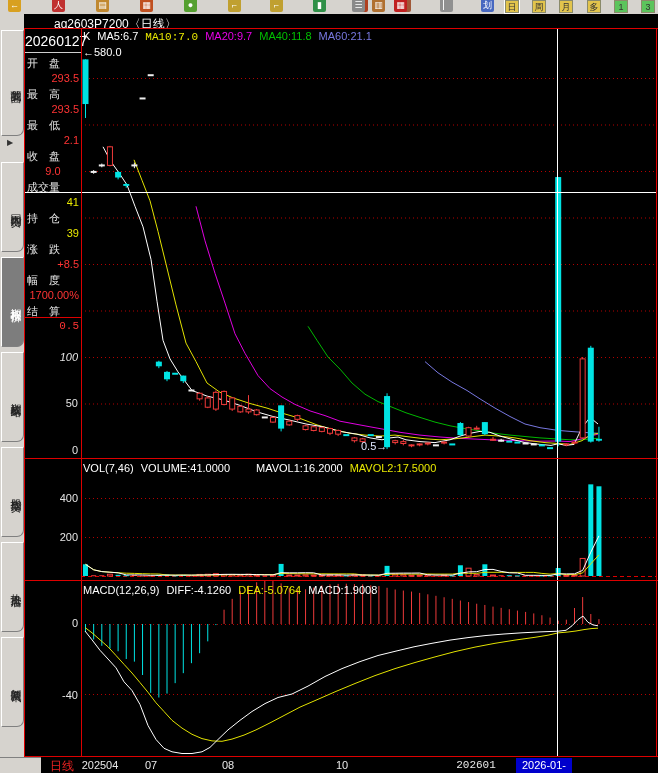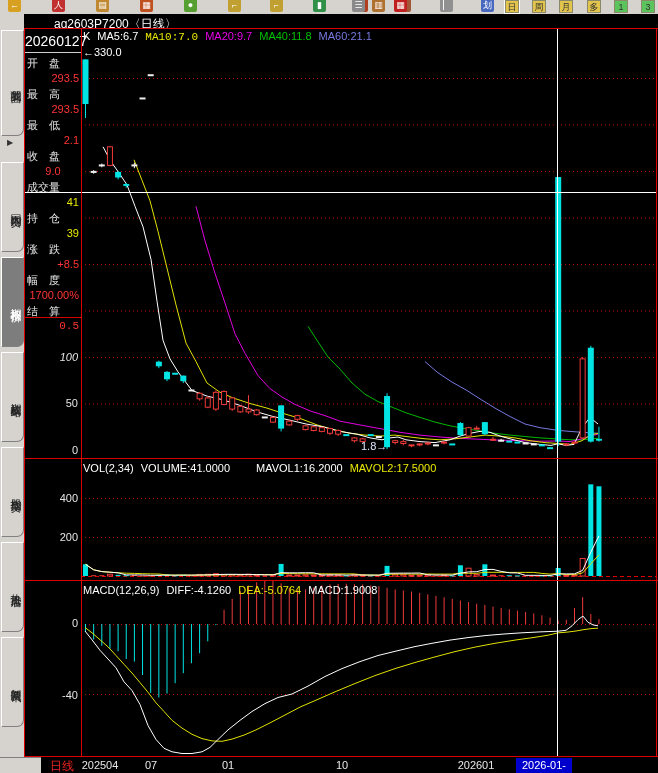--- a/index.html
+++ b/index.html
@@ -407,41 +407,41 @@
   <div class="redline" style="left:0;top:0;width:634px;height:1px;"></div>
   <div class="redline" style="left:0;top:0;width:1px;height:729px;"></div>
   <div class="redline" style="left:632px;top:0;width:1px;height:729px;"></div>
   <div class="redline" style="left:57px;top:0;width:1px;height:729px;"></div>
   <div class="redline" style="left:0;top:289px;width:57px;height:1px;"></div>
   <div class="redline" style="left:0;top:430px;width:634px;height:1px;"></div>
   <div class="redline" style="left:0;top:552px;width:634px;height:1px;"></div>
   <div class="redline" style="left:0;top:728px;width:634px;height:1px;"></div>
 
   <div class="panel-header" style="left:59px;top:2px;" id="k-header"><span style="color: rgb(255, 255, 255);">K</span><span style="color: rgb(255, 255, 255);">MA5:6.7</span><span style="color: rgb(232, 232, 0); font-family: Liberation Mono, monospace;">MA10:7.0</span><span style="color: rgb(232, 0, 232); text-align: center;">MA20:9.7</span><span style="color: rgb(0, 192, 0);">MA40:11.8</span><span style="color: rgb(120, 120, 224);">MA60:21.1</span></div>
-  <div class="panel-header" style="left:59px;top:434px;" id="vol-header"><span style="color: rgb(255, 255, 255);">VOL(2,34)</span><span style="color: rgb(255, 255, 255);">VOLUME:41.0000</span><span style="color: rgb(255, 255, 255); padding-left: 19px;">MAVOL1:16.2000</span><span style="color: rgb(232, 232, 0);">MAVOL2:17.5000</span></div>
+  <div class="panel-header" style="left:59px;top:434px;" id="vol-header"><span style="color: rgb(255, 255, 255);">VOL(7,46)</span><span style="color: rgb(255, 255, 255);">VOLUME:41.0000</span><span style="color: rgb(255, 255, 255); padding-left: 19px;">MAVOL1:16.2000</span><span style="color: rgb(232, 232, 0);">MAVOL2:17.5000</span></div>
   <div class="panel-header" style="left:59px;top:556px;" id="macd-header"><span style="color: rgb(255, 255, 255);">MACD(12,26,9)</span><span style="color: rgb(255, 255, 255);">DIFF:-4.1260</span><span style="color: rgb(232, 232, 0); margin-top: 27px;">DEA:-5.0764</span><span style="color: rgb(255, 255, 255);">MACD:1.9008</span></div>
   <div id="ticks">
       <div class="ytick" style="top: 323px; font-style: italic;">100</div>
       <div class="ytick" style="top: 369px;">50</div>
       <div class="ytick" style="top: 416px;">0</div>
       <div class="ytick" style="top: 464px;">400</div>
       <div class="ytick" style="top: 503px;">200</div>
       <div class="ytick" style="top: 589px;">0</div>
       <div class="ytick" style="top: 661px;">-40</div>
     </div>
   <div id="annos">
-      <div class="anno" style="left: 59px; top: 18px; color: rgb(255, 255, 255);">←330.0</div>
-      <div class="anno" style="left: 337px; top: 412px; color: rgb(223, 231, 255);">1.8→</div>
+      <div class="anno" style="left: 59px; top: 18px; color: rgb(255, 255, 255);">←580.0</div>
+      <div class="anno" style="left: 337px; top: 412px; color: rgb(223, 231, 255);">0.5→</div>
     </div>
 </div>
 
 <div id="statusbar">
   <div id="status-corner"></div>
   <div id="period-label">日线</div>
   <div id="xlabels">
       <div class="xlabel" style="left: 100px;">202504</div>
       <div class="xlabel" style="left: 151px;">07</div>
-      <div class="xlabel" style="left: 228px;">01</div>
+      <div class="xlabel" style="left: 228px;">08</div>
       <div class="xlabel" style="left: 342px;">10</div>
-      <div class="xlabel" style="left: 476px;">202601</div>
+      <div class="xlabel" style="left: 476px; font-family: Liberation Mono, monospace;">202601</div>
     </div>
   <div id="date-box">2026-01-27(二)</div>
 </div>
 
 </body></html>

